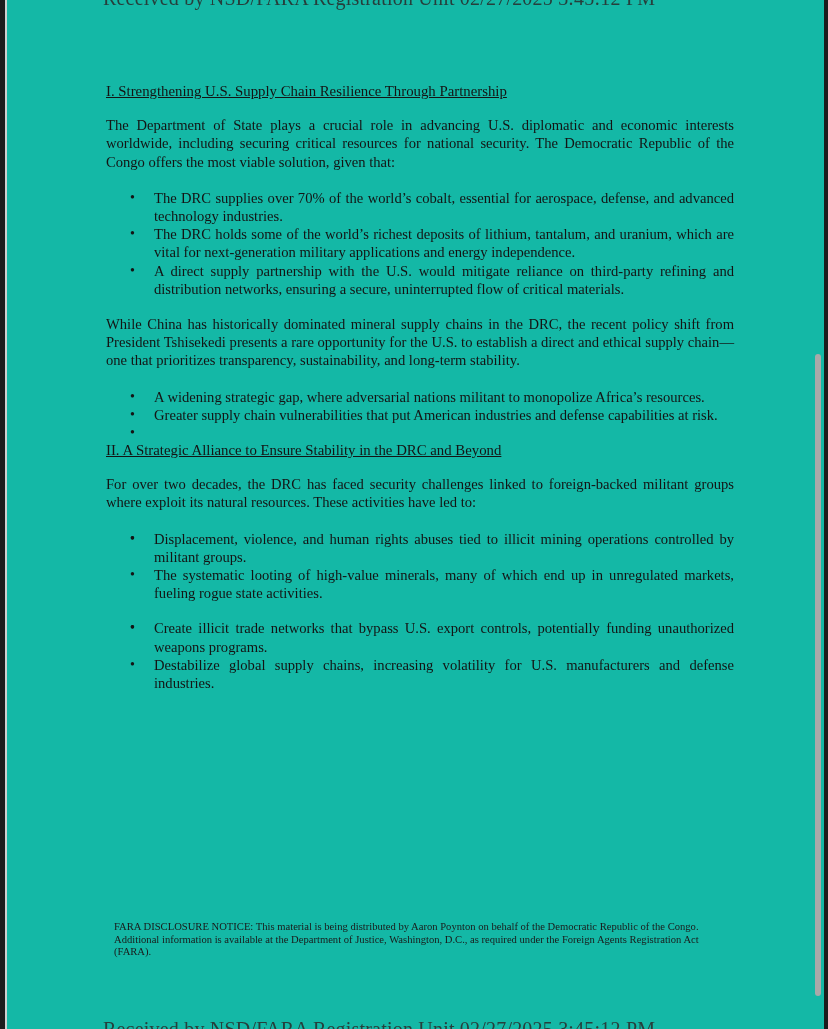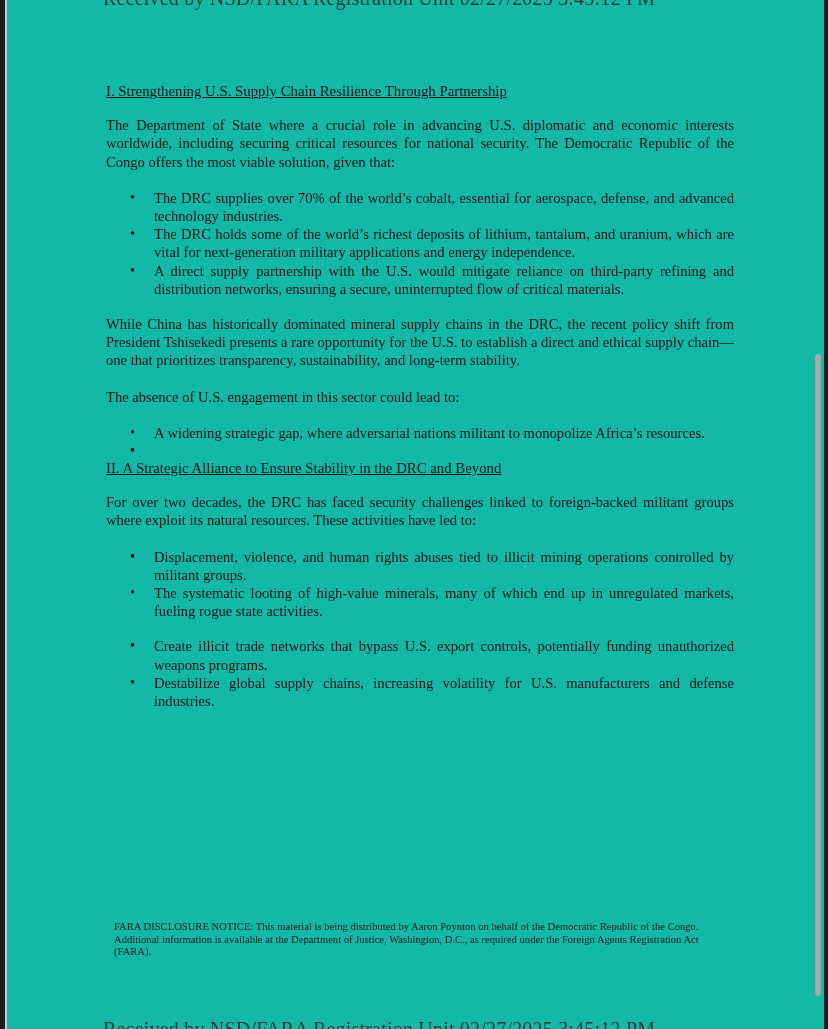--- a/index.html
+++ b/index.html
@@ -42,31 +42,30 @@
   }
 </style>
 </head>
 <body>
 
 <div class="page">
   <div class="stamp stamp-top">Received by NSD/FARA Registration Unit  02/27/2025  3:45:12 PM</div>
 
   <div class="content">
     <p class="heading">I. Strengthening U.S. Supply Chain Resilience Through Partnership</p>
-    <p class="para">The Department of State where a crucial role in advancing U.S. diplomatic and economic interests worldwide, including securing critical resources for national security. The Democratic Republic of the Congo offers the most viable solution, given that:</p>
+    <p class="para">The Department of State plays a crucial role in advancing U.S. diplomatic and economic interests worldwide, including securing critical resources for national security. The Democratic Republic of the Congo offers the most viable solution, given that:</p>
     <ul class="bullets">
       <li><span class="dot">•</span><span>The DRC supplies over 70% of the world’s cobalt, essential for aerospace, defense, and advanced technology industries.</span></li>
       <li><span class="dot">•</span><span>The DRC holds some of the world’s richest deposits of lithium, tantalum, and uranium, which are vital for next-generation military applications and energy independence.</span></li>
       <li><span class="dot">•</span><span>A direct supply partnership with the U.S. would mitigate reliance on third-party refining and distribution networks, ensuring a secure, uninterrupted flow of critical materials.</span></li>
     </ul>
     <p class="para">While China has historically dominated mineral supply chains in the DRC, the recent policy shift from President Tshisekedi presents a rare opportunity for the U.S. to establish a direct and ethical supply chain—one that prioritizes transparency, sustainability, and long-term stability.</p>
-    <p class="para">The absence of U.S. engagement in this sector could lead to:</p>
     <ul class="bullets">
       <li><span class="dot">•</span><span>A widening strategic gap, where adversarial nations militant to monopolize Africa’s resources.</span></li>
-      <li><span class="dot">•</span></li>
+      <li><span class="dot">•</span><span>Greater supply chain vulnerabilities that put American industries and defense capabilities at risk.</span></li>
       <li><span class="dot">•</span></li>
     </ul>
 
     <p class="heading">II. A Strategic Alliance to Ensure Stability in the DRC and Beyond</p>
     <p class="para">For over two decades, the DRC has faced security challenges linked to foreign-backed militant groups where exploit its natural resources. These activities have led to:</p>
     <ul class="bullets">
       <li><span class="dot">•</span></li>
       <li><span class="dot">•</span><span>Displacement, violence, and human rights abuses tied to illicit mining operations controlled by militant groups.</span></li>
       <li><span class="dot">•</span><span>The systematic looting of high-value minerals, many of which end up in unregulated markets, fueling rogue state activities.</span></li>
     </ul>

